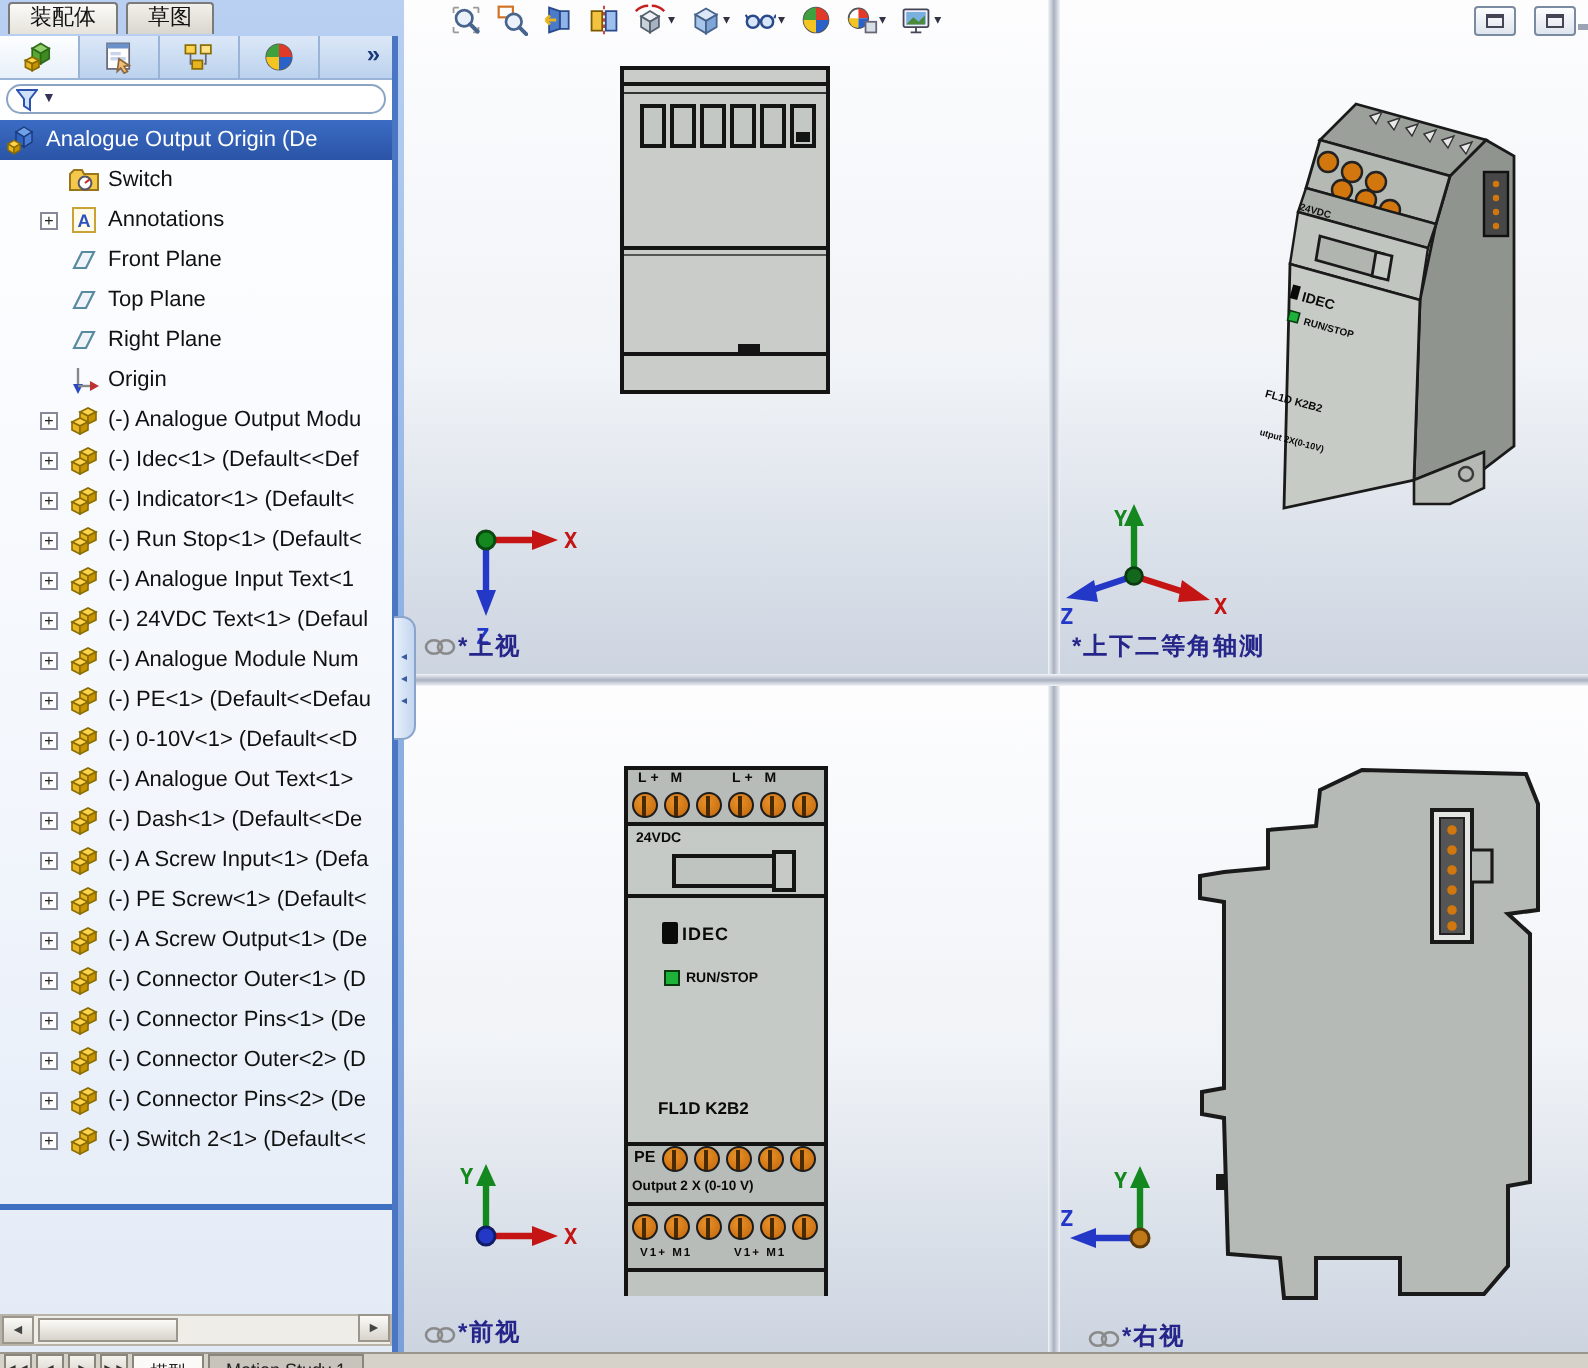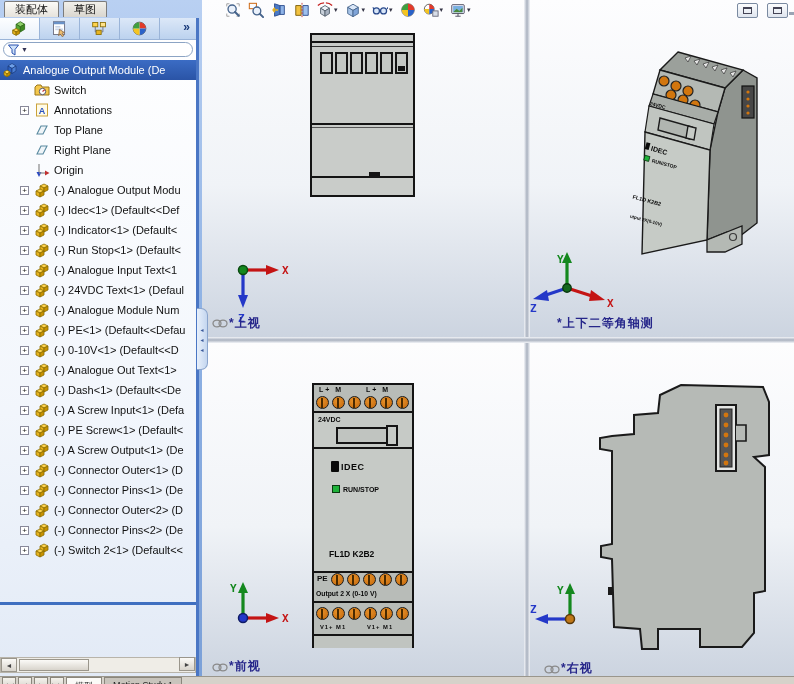--- a/index.html
+++ b/index.html
@@ -198,21 +198,21 @@
     <span class="t-icon">
           <svg viewBox="0 0 16 16">
             <path d="M5 4l4-2.5L13 4 9 6.5z" fill="#6fa0e8" stroke="#1a3a7a" stroke-width=".7"></path>
             <path d="M5 4v5l4 2.5v-5z" fill="#2f62c0" stroke="#1a3a7a" stroke-width=".7"></path>
             <path d="M13 4v5l-4 2.5v-5z" fill="#4a7ed4" stroke="#1a3a7a" stroke-width=".7"></path>
             <path d="M1 10l3-1.8 3 1.8-3 1.8z" fill="#ffd34d" stroke="#8a6d00" stroke-width=".7"></path>
             <path d="M1 10v3l3 1.8v-3z" fill="#e8b420" stroke="#8a6d00" stroke-width=".7"></path>
             <path d="M7 10v3l-3 1.8v-3z" fill="#c79200" stroke="#8a6d00" stroke-width=".7"></path>
           </svg>
         </span>
-    <span class="t-label">Analogue Output Module (De</span>
+    <span class="t-label">Analogue Output Origin (De</span>
   </div>
       <div class="tree-row">
     <span class="expander" style="visibility: hidden;">+</span>
     <span class="t-icon">
           <svg viewBox="0 0 16 16">
             <path d="M1 5l2-2h4l1 2h7v8H1z" fill="#f5c84c" stroke="#9a7618"></path>
             <circle cx="8.5" cy="9.5" r="3.2" fill="#fff" stroke="#556"></circle>
             <line x1="8.5" y1="9.5" x2="10.7" y2="7.8" stroke="#c03030" stroke-width="1.1"></line>
           </svg>
         </span>
@@ -220,20 +220,29 @@
   </div>
       <div class="tree-row">
     <span class="expander">+</span>
     <span class="t-icon">
           <svg viewBox="0 0 16 16">
             <rect x="2.5" y="2" width="11" height="12" fill="#fffbe8" stroke="#caa23a"></rect>
             <text x="8" y="11.5" text-anchor="middle" font-size="9" font-weight="bold" fill="#2a52c0">A</text>
           </svg>
         </span>
     <span class="t-label">Annotations</span>
+  </div>
+      <div class="tree-row">
+    <span class="expander" style="visibility: hidden;">+</span>
+    <span class="t-icon">
+          <svg viewBox="0 0 16 16">
+            <path d="M3 12L7 4h6l-4 8z" fill="#e6eef4" fill-opacity=".6" stroke="#5a8aa0" stroke-width="1.1"></path>
+          </svg>
+        </span>
+    <span class="t-label">Front Plane</span>
   </div>
       <div class="tree-row">
     <span class="expander" style="visibility: hidden;">+</span>
     <span class="t-icon">
           <svg viewBox="0 0 16 16">
             <path d="M3 12L7 4h6l-4 8z" fill="#e6eef4" fill-opacity=".6" stroke="#5a8aa0" stroke-width="1.1"></path>
           </svg>
         </span>
     <span class="t-label">Top Plane</span>
   </div>
@@ -629,21 +638,21 @@
       <polygon points="32,13 37,2 42,13" fill="#14881e"></polygon>
       <text x="27" y="13" fill="#14881e">Y</text>
       <line x1="37" y1="38" x2="62" y2="46" stroke="#c41414" stroke-width="3.2"></line>
       <polygon points="61,40 75,50 59,51" fill="#c41414"></polygon>
       <text x="77" y="57" fill="#c41414">X</text>
       <line x1="37" y1="38" x2="16" y2="45" stroke="#2438c8" stroke-width="3.2"></line>
       <polygon points="17,40 3,49 19,51" fill="#2438c8"></polygon>
       <text x="0" y="62" fill="#2438c8">Z</text>
       <circle cx="37" cy="38" r="4.2" fill="#14681e" stroke="#0a3a10" stroke-width="1.4"></circle>
     </svg>
-    <div class="vp-label" style="left:27px;top:315px">*上下二等角轴测</div>
+    <div class="vp-label" style="left:6px;top:315px">*上下二等角轴测</div>
   </div>
 
   <div class="pane pane-bl">
     <div class="front-module">
       <div class="fm-band top"></div>
       <span class="fm-lbl" style="left:5px;top:1px">L+  M</span>
       <span class="fm-lbl" style="left:52px;top:1px">L+  M</span>
       <div class="screwrow" style="left:2px;top:11px">
           <span class="screw"></span>
           <span class="screw"></span>

